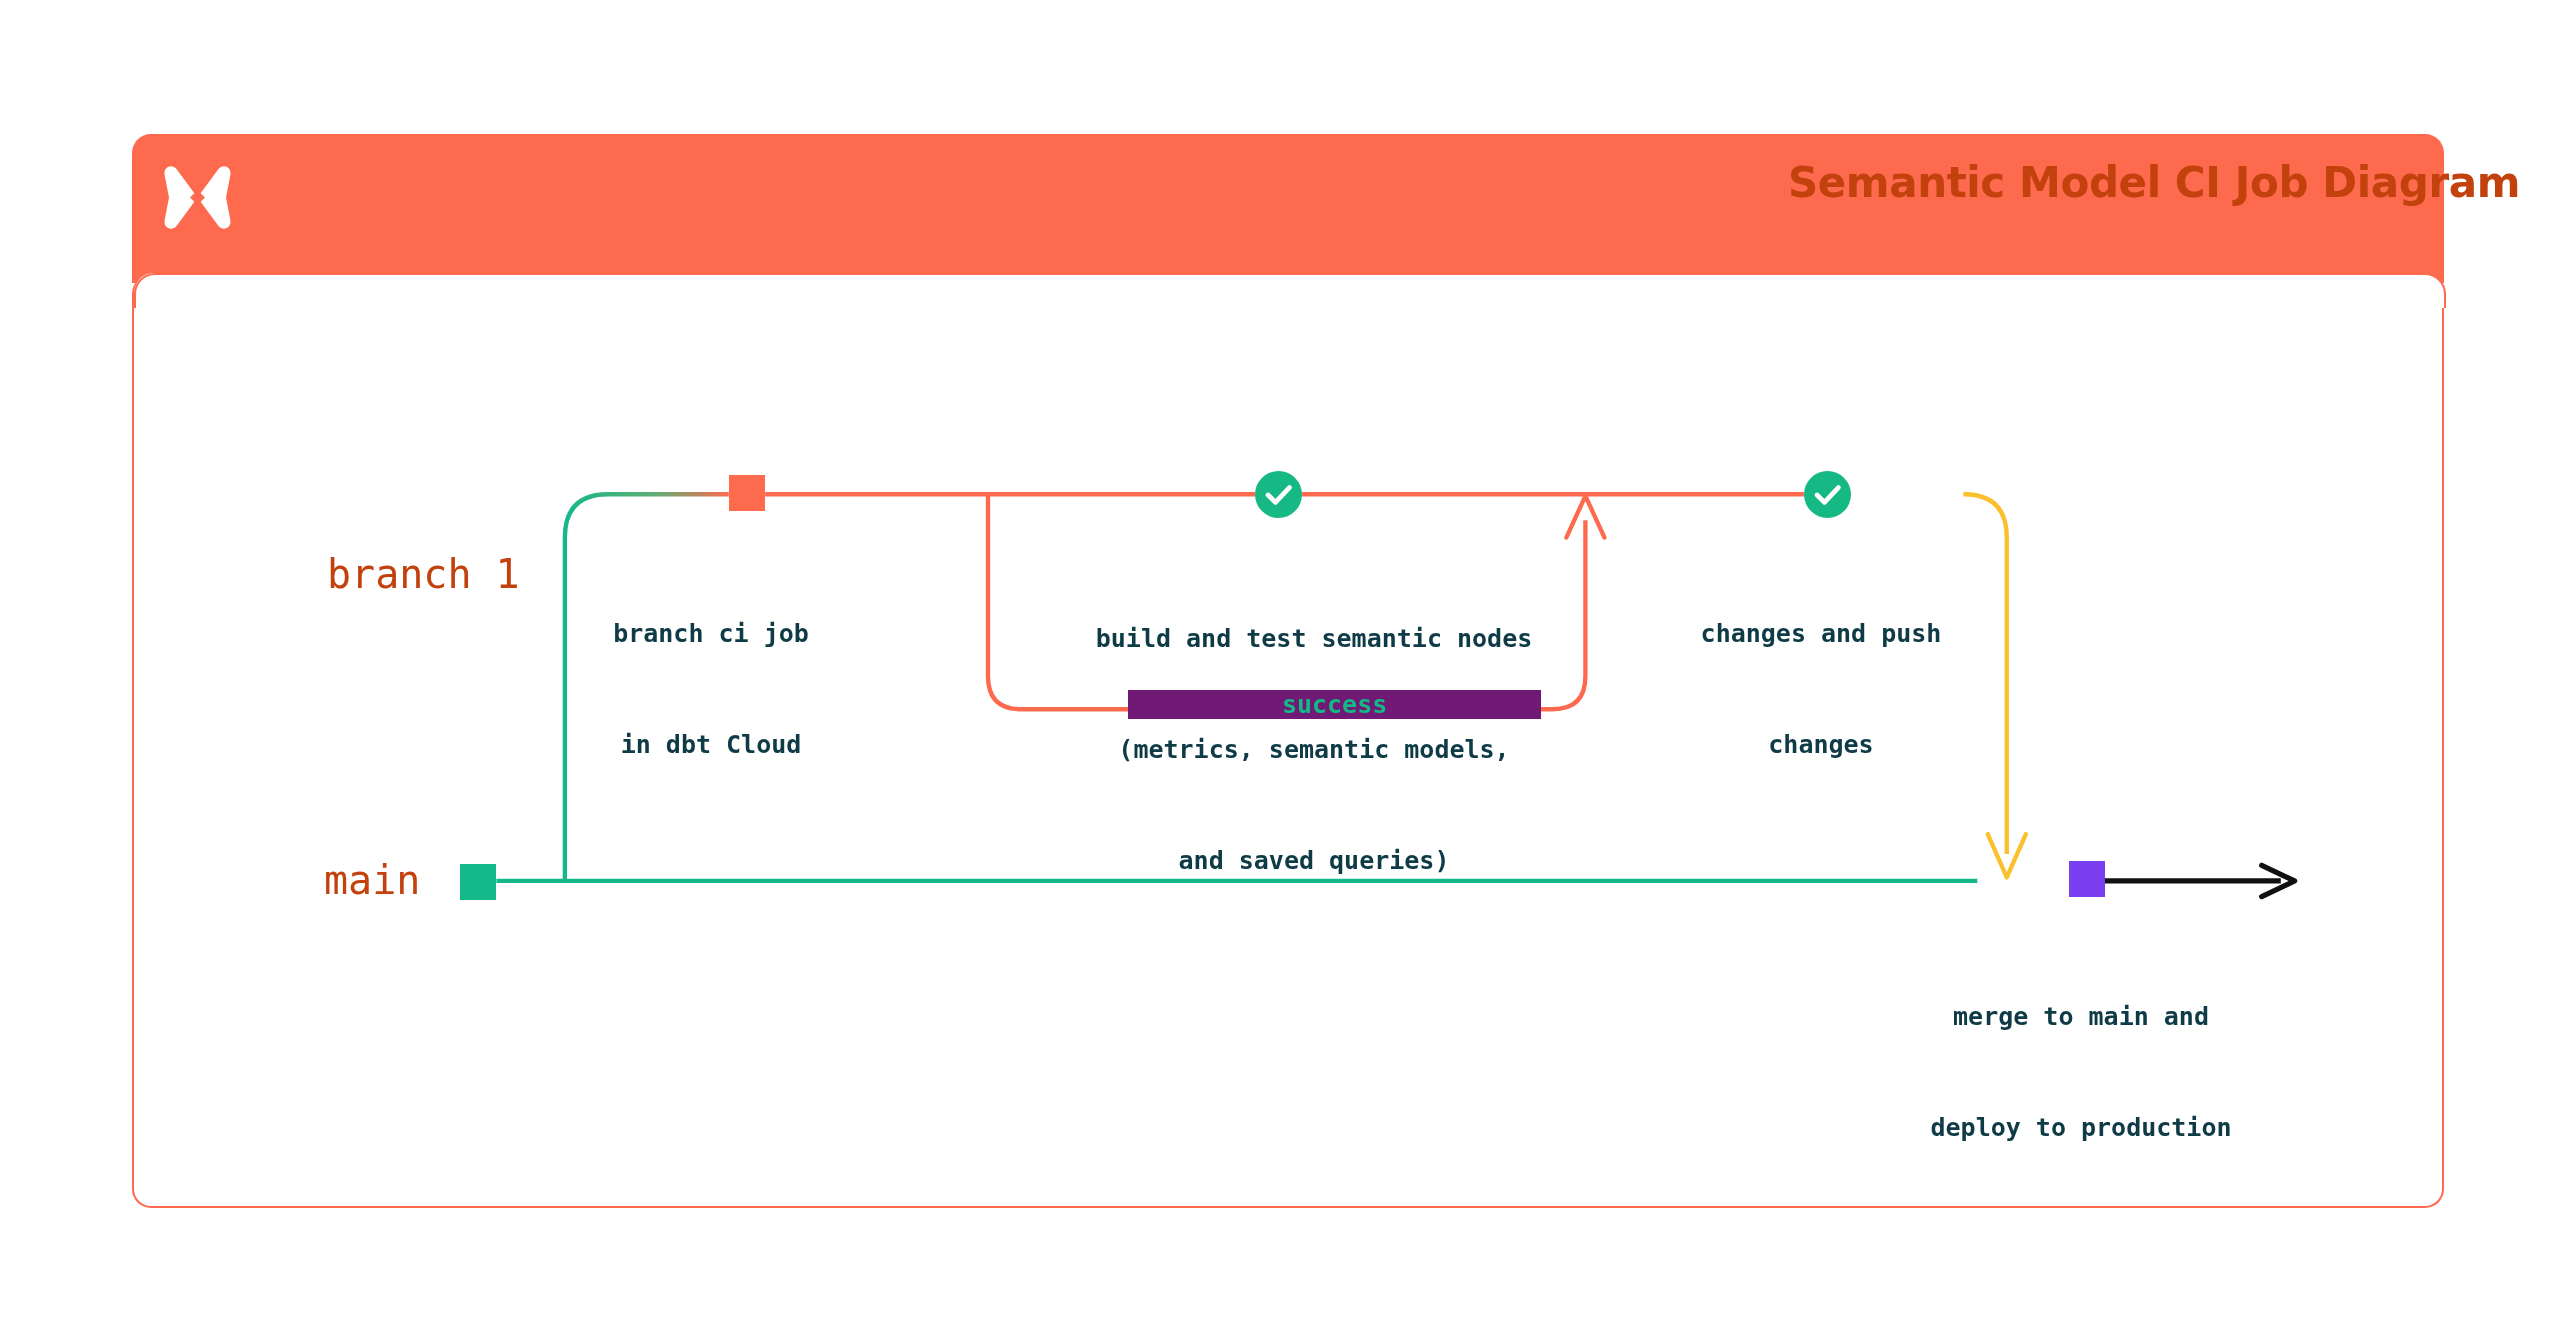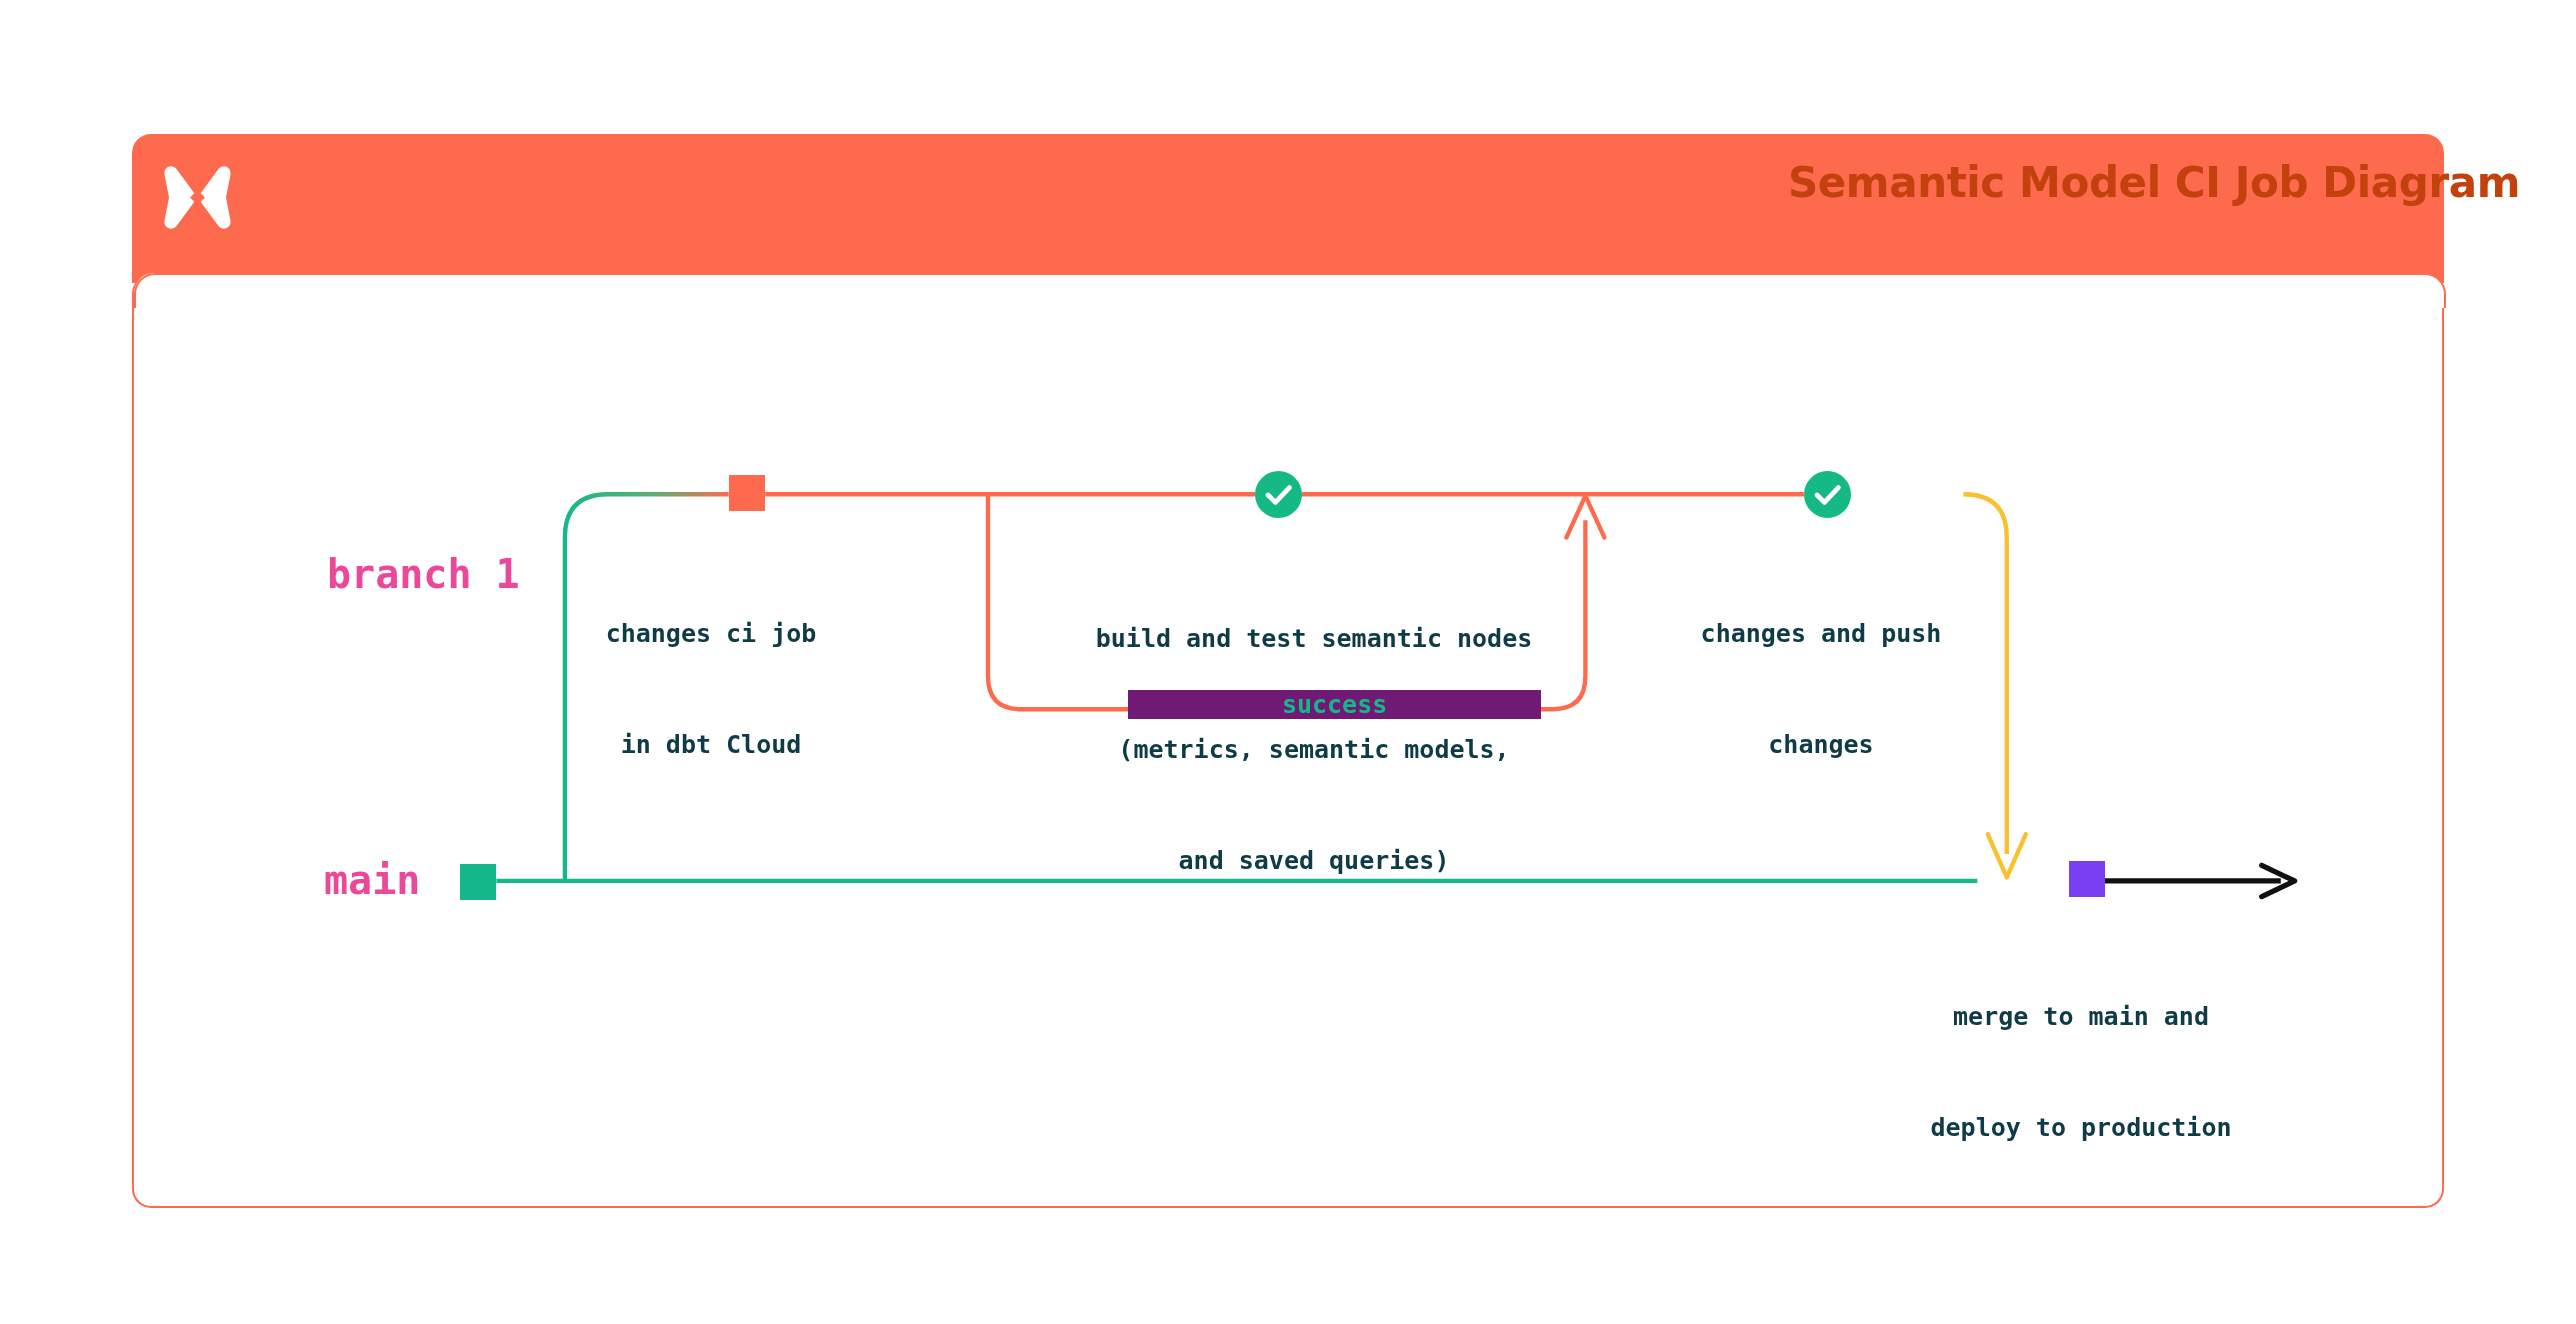--- a/index.html
+++ b/index.html
@@ -91,23 +91,23 @@
     top: 0;
     width: 2576px;
     height: 1324px;
     pointer-events: none;
   }
 
   
   .row-label {
     position: absolute;
     font-family: "DejaVu Sans Mono", monospace;
-    font-weight: 700;
+    font-weight: 400;
     font-size: 40px;
-    color: #ec4899;
+    color: #c2410c;
     white-space: nowrap;
   }
   #label-branch1 { left: 327px; top: 551px; }
   #label-main    { left: 324px; top: 857px; }
 
   
   .caption {
     position: absolute;
     font-family: "DejaVu Sans Mono", monospace;
     font-weight: 700;
@@ -252,21 +252,21 @@
   </svg>
 </div>
 
 <div class="check-circle" id="chk-commit">
   <svg width="47" height="47" viewBox="0 0 54 54">
     <path d="M15 27.5 L23.5 36 L39.5 19" stroke="#FFFFFF" stroke-width="5.5" fill="none" stroke-linecap="round" stroke-linejoin="round"></path>
   </svg>
 </div>
 
 <div class="caption" id="cap-create">
-  <div>changes ci job</div>
+  <div>branch ci job</div>
   <div>in dbt Cloud</div>
 </div>
 
 <div class="caption" id="cap-build">
   <div>build and test semantic nodes</div>
   <div>(metrics, semantic models,</div>
   <div>and saved queries)</div>
 </div>
 
 <div class="caption" id="cap-commit">

